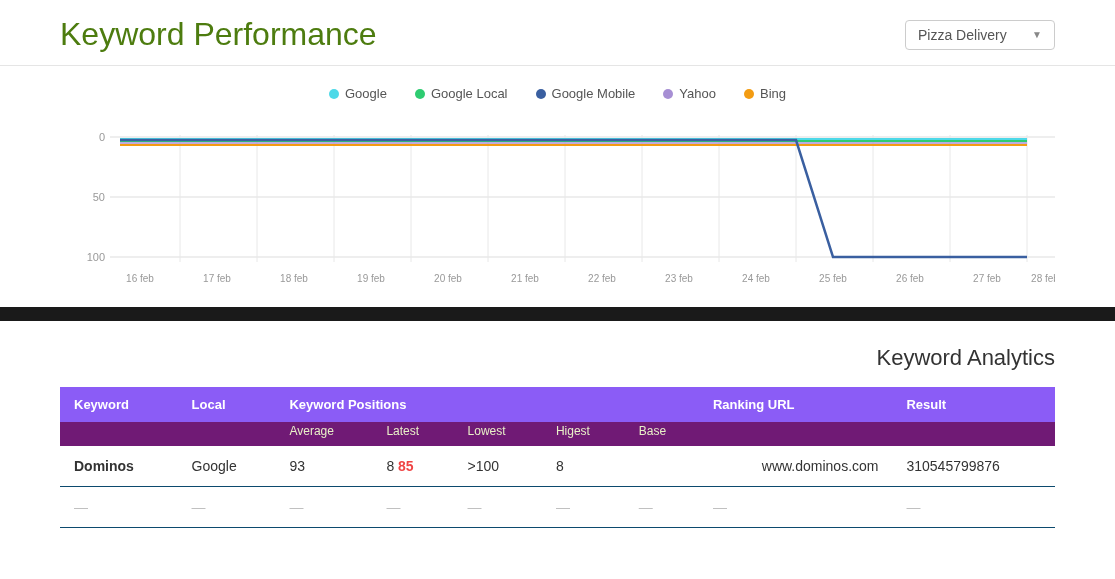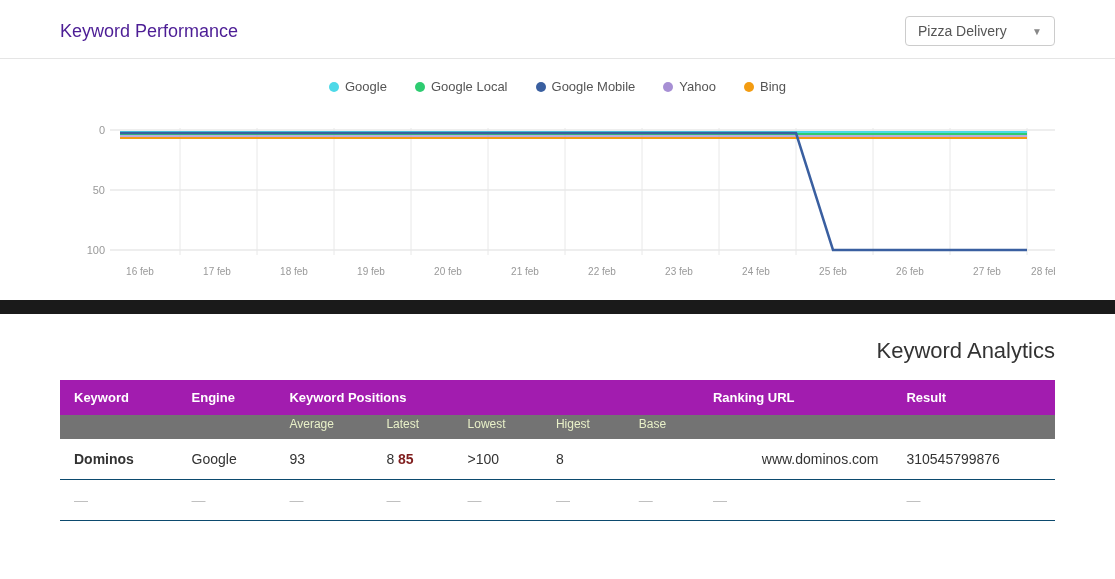--- a/index.html
+++ b/index.html
@@ -7,23 +7,23 @@
 
     
     .page-header {
       display: flex;
       justify-content: space-between;
       align-items: center;
       padding: 16px 60px 12px 60px;
       border-bottom: 1px solid #e5e5e5;
     }
     .page-title {
-      font-size: 18px;
+      font-size: 32px;
       font-weight: 300;
-      color: #4c1d95;
+      color: #4d7c0f;
     }
     .dropdown-wrapper {
       position: relative;
     }
     .dropdown-btn {
       display: flex;
       align-items: center;
       gap: 8px;
       border: 1px solid #ccc;
       border-radius: 4px;
@@ -87,49 +87,49 @@
       margin-bottom: 16px;
       text-align: right;
     }
 
     
     .analytics-table {
       width: 100%;
       border-collapse: collapse;
     }
     .table-header {
-      background: #a21caf;
+      background: #8b5cf6;
       color: #fff;
     }
     .table-header th {
       padding: 10px 14px;
       font-weight: 600;
       font-size: 13px;
       text-align: left;
     }
     .sub-header {
-      background: #737373;
+      background: #701a75;
       color: #e8f0c8;
     }
     .sub-header th {
       padding: 2px 14px 8px 14px;
       font-weight: 400;
       font-size: 12px;
       text-align: left;
     }
     .table-body tr {
       border-bottom: 1px solid #0c4a6e;
     }
     .table-body td {
       padding: 12px 14px;
       font-size: 14px;
       color: #333;
     }
     .keyword-col { font-weight: 700; }
-    .highlight { color: #7f1d1d; font-weight: 700; }
+    .highlight { color: #ef4444; font-weight: 700; }
     .ranking-url { color: #555; text-align: right; }
     .result-col { color: #333; }
   </style>
 </head>
 <body>
 
 <div class="page-header">
   <h1 class="page-title">Keyword Performance</h1>
   <div class="dropdown-wrapper">
     <button class="dropdown-btn">
@@ -222,21 +222,21 @@
 
 <div class="black-divider"></div>
 
 <div class="analytics-section">
   <h2 class="analytics-title">Keyword Analytics</h2>
 
   <table class="analytics-table">
     <thead>
       <tr class="table-header">
         <th>Keyword</th>
-        <th>Engine</th>
+        <th>Local</th>
         <th colspan="5">Keyword Positions</th>
         <th>Ranking URL</th>
         <th>Result</th>
       </tr>
       <tr class="sub-header">
         <th></th>
         <th></th>
         <th>Average</th>
         <th>Latest</th>
         <th>Lowest</th>

